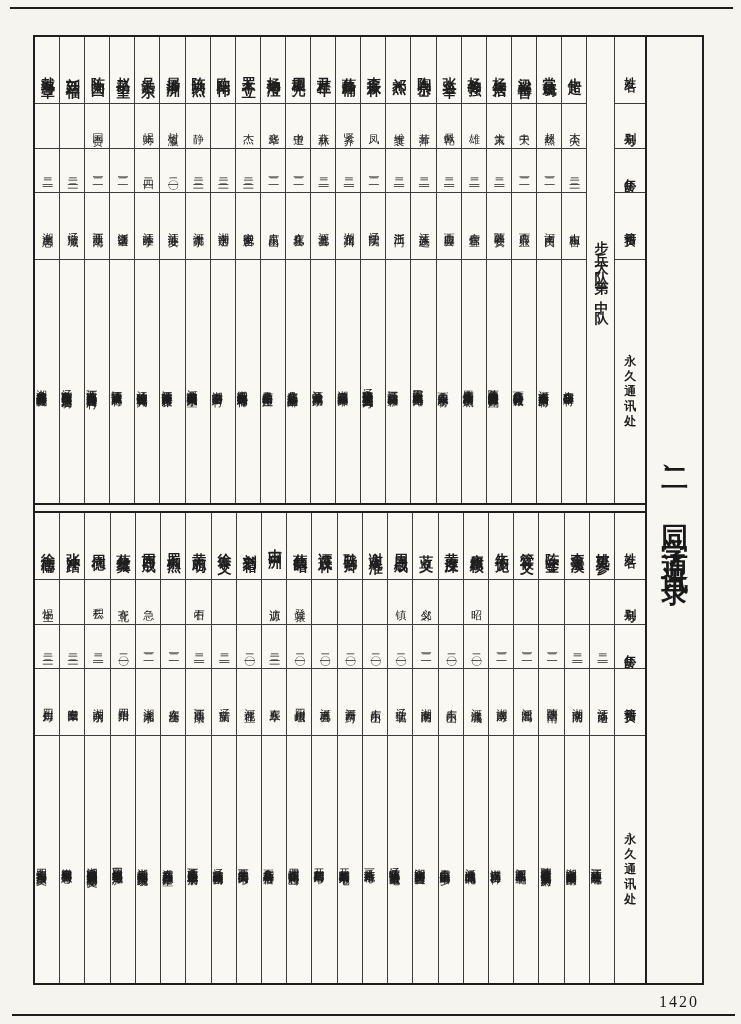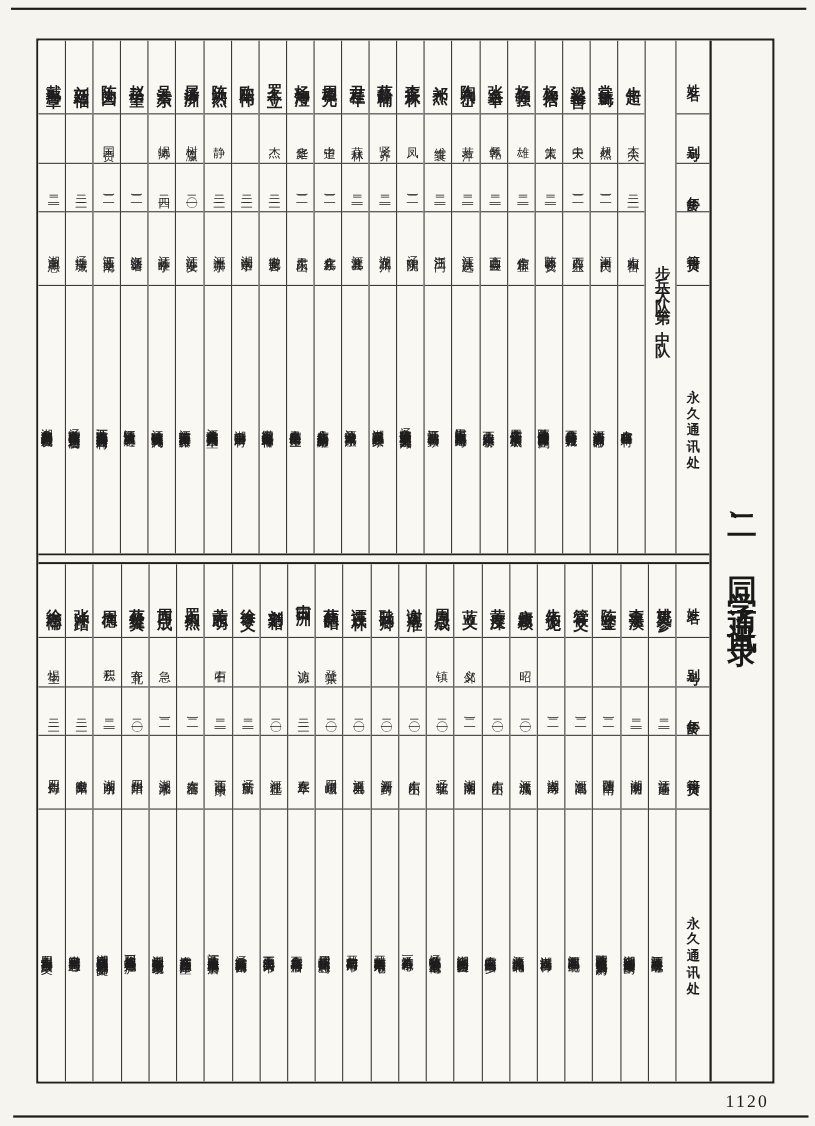--- a/index.html
+++ b/index.html
@@ -878,14 +878,14 @@
               <span class="vtext">永久通讯处</span>
             </div>
           </div>
         </div>
     </div>
     <div class="title-strip">
       <span class="vtext">二、同学通讯录</span>
     </div>
   </div>
 
-  <div class="page-number">1120</div>
+  <div class="page-number">1420</div>
 </div>
 
 </body></html>

